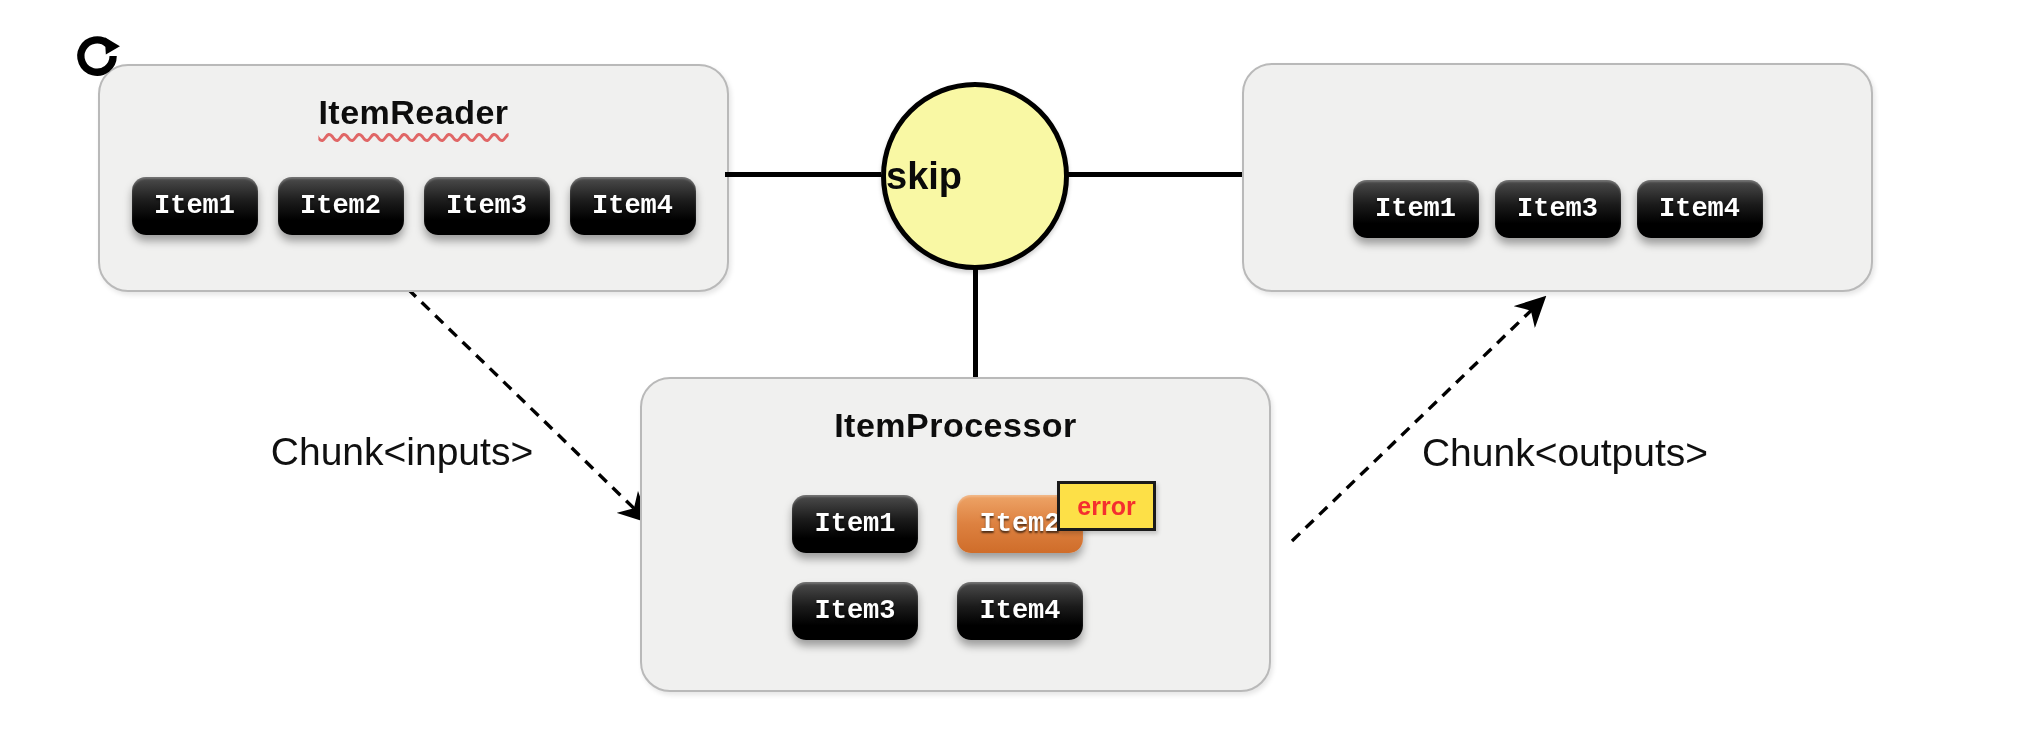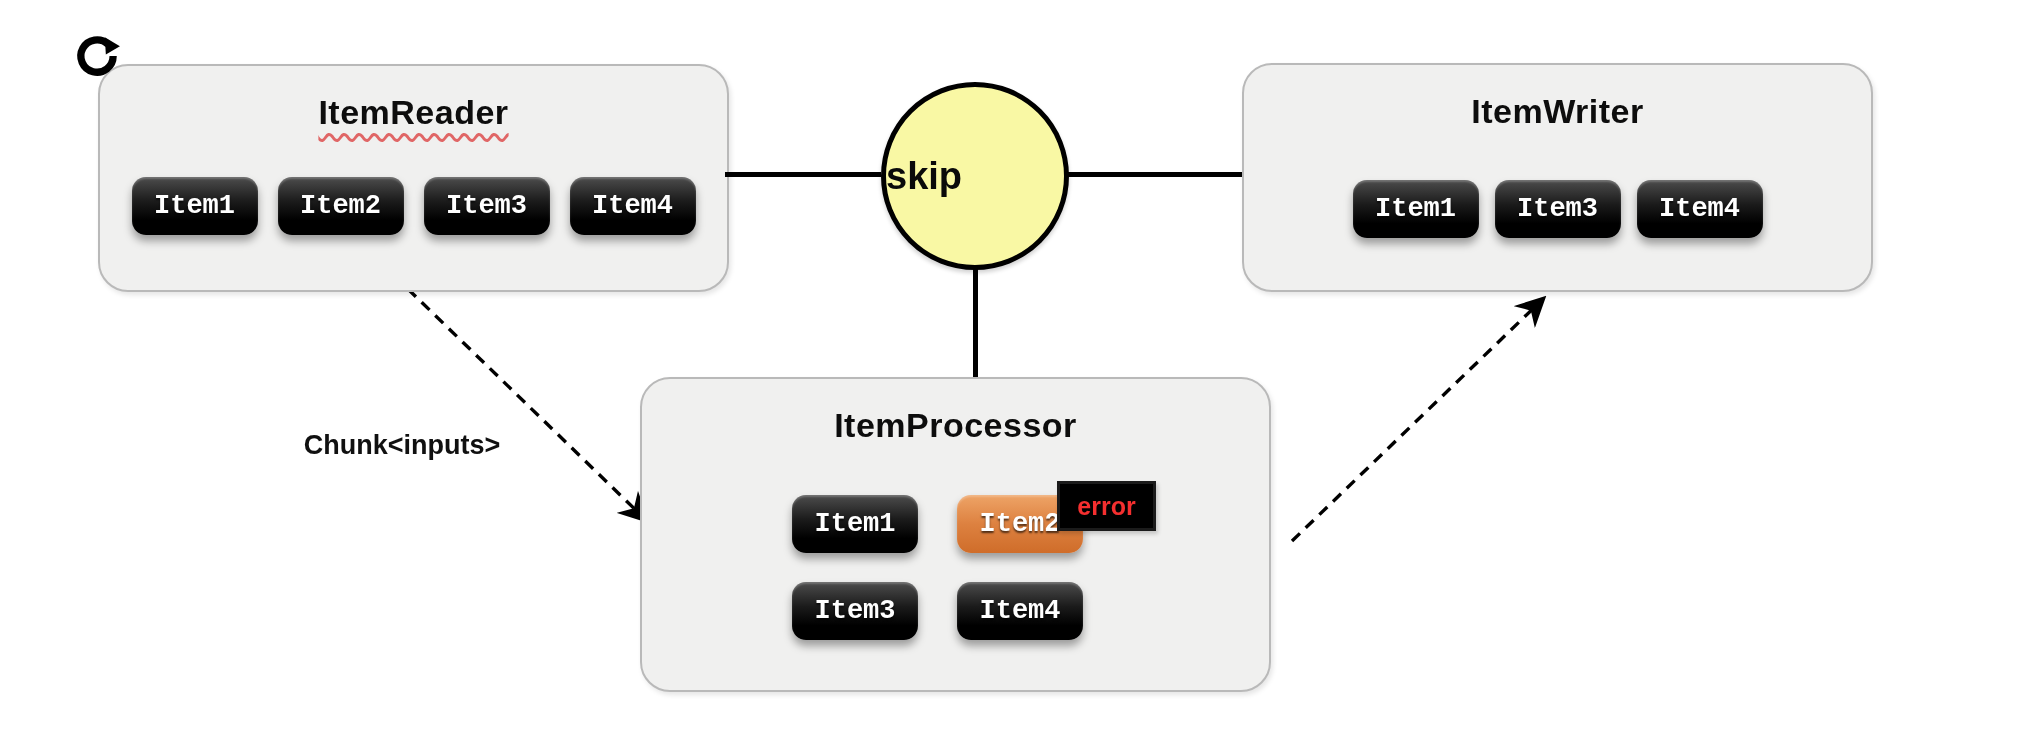--- a/index.html
+++ b/index.html
@@ -46,26 +46,26 @@
                display:flex;align-items:center;justify-content:flex-start;
                box-shadow:0 3px 4px rgba(0,0,0,0.18);}
   .skip-label{font-size:38px;font-weight:bold;color:#0a0a0a;}
 
   
   .connector{position:absolute;background:var(--line-black);}
   .conn-h{height:5px;}
   .conn-v{width:5px;}
 
   
-  .chunk-label{position:absolute;width:320px;text-align:center;font-size:27px;font-weight:bold;color:#101010;}
+  .chunk-label{position:absolute;width:320px;text-align:center;font-size:39px;font-weight:normal;color:#101010;}
   .chunk-inputs{left:242px;top:430px;}
   .chunk-outputs{left:1405px;top:431px;}
 
   
-  .error-tag{position:absolute;left:415px;top:102px;width:99px;height:50px;background:#000000;
+  .error-tag{position:absolute;left:415px;top:102px;width:99px;height:50px;background:#fde047;
              border:3px solid #1b1b1b;box-sizing:border-box;display:flex;align-items:center;
              justify-content:center;font-size:25px;font-weight:bold;color:var(--error-red);z-index:6;
              box-shadow:2px 3px 4px rgba(0,0,0,0.18);}
 
   .arrow-layer{position:absolute;left:0;top:0;width:2034px;height:736px;pointer-events:none;}
   .dashed{stroke:var(--line-black);stroke-width:3.4;stroke-dasharray:11 8;fill:none;}
 
   .icon-restart{position:absolute;left:72px;top:30px;width:50px;height:50px;z-index:7;}
 </style>
 </head>
@@ -102,34 +102,34 @@
 
   <div class="connector conn-h" style="left:725px;top:172px;width:156px;"></div>
   <div class="connector conn-h" style="left:1068px;top:172px;width:174px;"></div>
   <div class="connector conn-v" style="left:973px;top:268px;height:110px;"></div>
 
   <div class="skip-circle">
     <span class="skip-label">skip</span>
   </div>
 
   <div class="box box-writer">
-    <div class="box-title">ItemWriter</div>
     <div class="items-row row-writer">
       <div class="item-btn">Item1</div>
       <div class="item-btn">Item3</div>
       <div class="item-btn">Item4</div>
     </div>
   </div>
 
   <div class="box box-processor">
     <div class="box-title">ItemProcessor</div>
     <div class="proc-grid">
       <div class="item-btn">Item1</div>
       <div class="item-btn orange">Item2</div>
       <div class="item-btn">Item3</div>
       <div class="item-btn">Item4</div>
     </div>
     <div class="error-tag">error</div>
   </div>
 
   <div class="chunk-label chunk-inputs">Chunk&lt;inputs&gt;</div>
+  <div class="chunk-label chunk-outputs">Chunk&lt;outputs&gt;</div>
 
 </div>
 
 </body></html>

